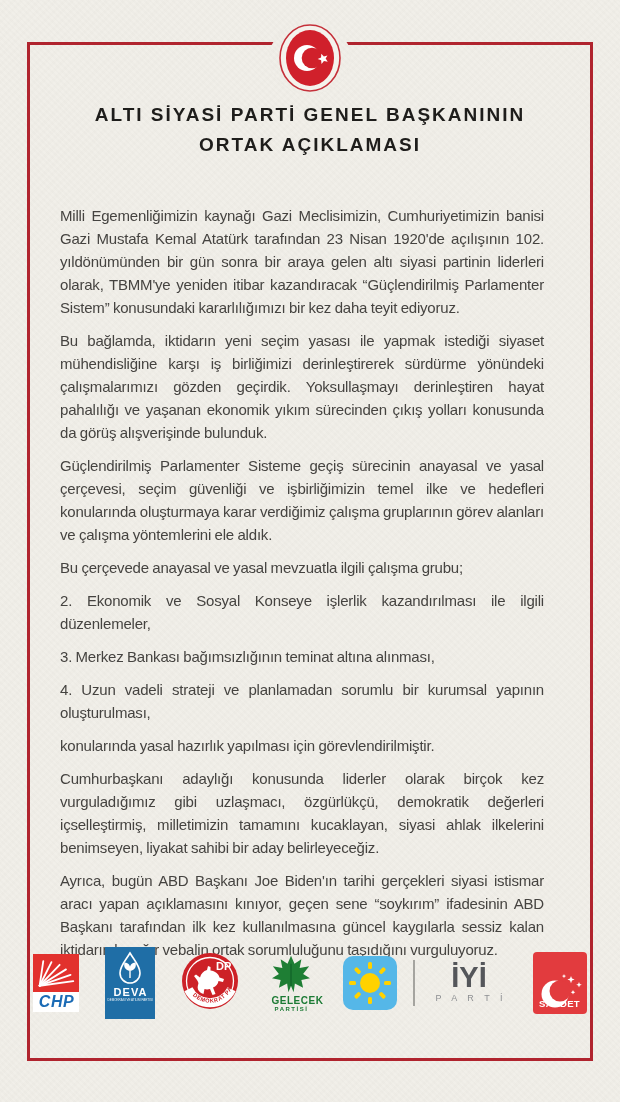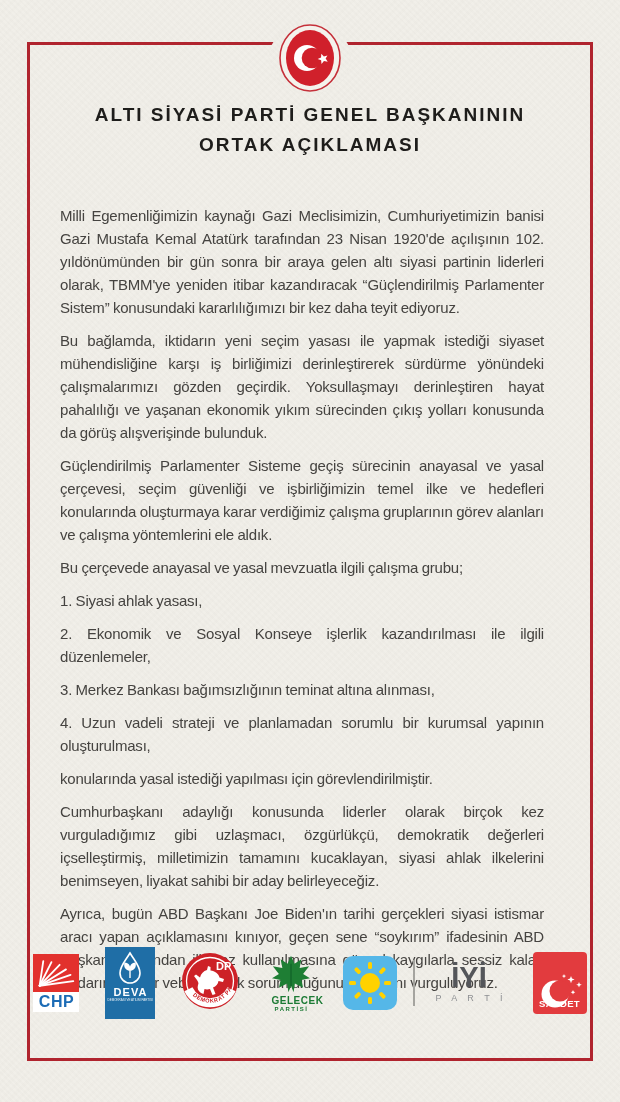--- a/index.html
+++ b/index.html
@@ -37,21 +37,21 @@
   }
   .logos{
     position:absolute;top:948px;left:0;width:620px;height:70px;
     display:flex;align-items:center;justify-content:center;gap:26px;
   }
   .logo{display:flex;flex-direction:column;align-items:center;}
   
   .chp{width:46px;}
   .chp-top{width:46px;height:38px;background:#e2312d;display:flex;align-items:center;justify-content:center;}
   .chp-bottom{width:46px;height:20px;background:#ffffff;display:flex;align-items:center;justify-content:center;}
-  .chp-text{font-weight:800;font-size:16px;color:#1b6bb5;letter-spacing:0.5px;}
+  .chp-text{font-weight:800;font-style:italic;font-size:16px;color:#1b6bb5;letter-spacing:0.5px;}
   
   .deva{width:50px;height:72px;background:#1f6ea6;display:flex;flex-direction:column;align-items:center;justify-content:flex-start;}
   .deva-label{color:#fff;font-weight:800;font-size:11px;letter-spacing:1px;margin-top:1px;}
   .deva-sub{color:#fff;font-size:6px;transform:scale(0.5);transform-origin:center top;white-space:nowrap;opacity:0.9;}
   
   .dp{width:58px;height:64px;}
   
   .gelecek{width:52px;}
   .gelecek-label{color:#1b7a34;font-weight:800;font-size:10px;letter-spacing:0.5px;margin-top:2px;padding-left:12px;}
   .gelecek-sub{color:#1b7a34;font-weight:700;font-size:6px;letter-spacing:1.5px;}
@@ -87,25 +87,24 @@
     <h1 class="title">
       <span>ALTI SİYASİ PARTİ GENEL BAŞKANININ</span>
       <span>ORTAK AÇIKLAMASI</span>
     </h1>
 
     <div class="body-text">
       <p>Milli Egemenliğimizin kaynağı Gazi Meclisimizin, Cumhuriyetimizin banisi Gazi Mustafa Kemal Atatürk tarafından 23 Nisan 1920'de açılışının 102. yıldönümünden bir gün sonra bir araya gelen altı siyasi partinin liderleri olarak, TBMM'ye yeniden itibar kazandıracak “Güçlendirilmiş Parlamenter Sistem” konusundaki kararlılığımızı bir kez daha teyit ediyoruz.</p>
       <p>Bu bağlamda, iktidarın yeni seçim yasası ile yapmak istediği siyaset mühendisliğine karşı iş birliğimizi derinleştirerek sürdürme yönündeki çalışmalarımızı gözden geçirdik. Yoksullaşmayı derinleştiren hayat pahalılığı ve yaşanan ekonomik yıkım sürecinden çıkış yolları konusunda da görüş alışverişinde bulunduk.</p>
       <p>Güçlendirilmiş Parlamenter Sisteme geçiş sürecinin anayasal ve yasal çerçevesi, seçim güvenliği ve işbirliğimizin temel ilke ve hedefleri konularında oluşturmaya karar verdiğimiz çalışma gruplarının görev alanları ve çalışma yöntemlerini ele aldık.</p>
       <p>Bu çerçevede anayasal ve yasal mevzuatla ilgili çalışma grubu;</p>
-      <p>1. Siyasi ahlak yasası,</p>
       <p>2. Ekonomik ve Sosyal Konseye işlerlik kazandırılması ile ilgili düzenlemeler,</p>
       <p>3. Merkez Bankası bağımsızlığının teminat altına alınması,</p>
       <p>4. Uzun vadeli strateji ve planlamadan sorumlu bir kurumsal yapının oluşturulması,</p>
-      <p>konularında yasal istediği yapılması için görevlendirilmiştir.</p>
+      <p>konularında yasal hazırlık yapılması için görevlendirilmiştir.</p>
       <p>Cumhurbaşkanı adaylığı konusunda liderler olarak birçok kez vurguladığımız gibi uzlaşmacı, özgürlükçü, demokratik değerleri içselleştirmiş, milletimizin tamamını kucaklayan, siyasi ahlak ilkelerini benimseyen, liyakat sahibi bir aday belirleyeceğiz.</p>
       <p>Ayrıca, bugün ABD Başkanı Joe Biden'ın tarihi gerçekleri siyasi istismar aracı yapan açıklamasını kınıyor, geçen sene “soykırım” ifadesinin ABD Başkanı tarafından ilk kez kullanılmasına güncel kaygılarla sessiz kalan iktidarın bu ağır vebalin ortak sorumluluğunu taşıdığını vurguluyoruz.</p>
     </div>
 
     <div class="logos">
 
       <div class="logo chp">
         <div class="chp-top">
           <svg width="40" height="32" viewBox="0 0 44 34">
             <g stroke="#ffffff" stroke-width="2" stroke-linecap="round">

